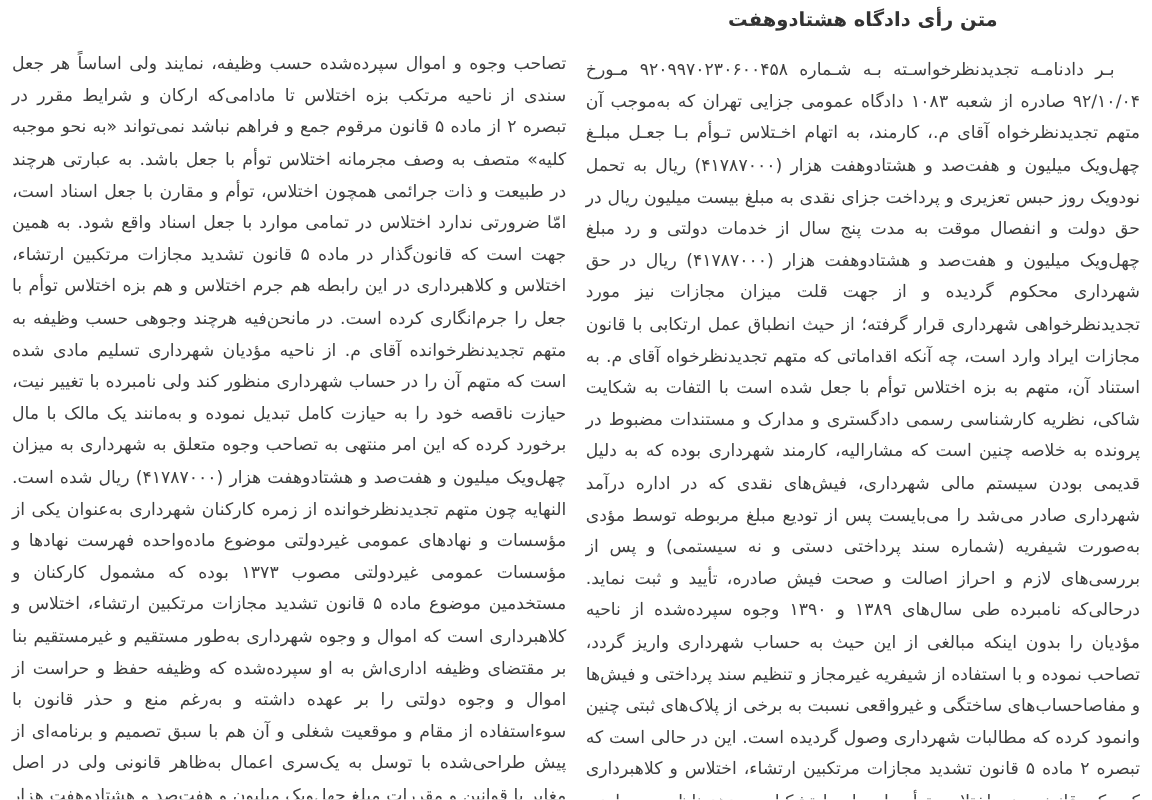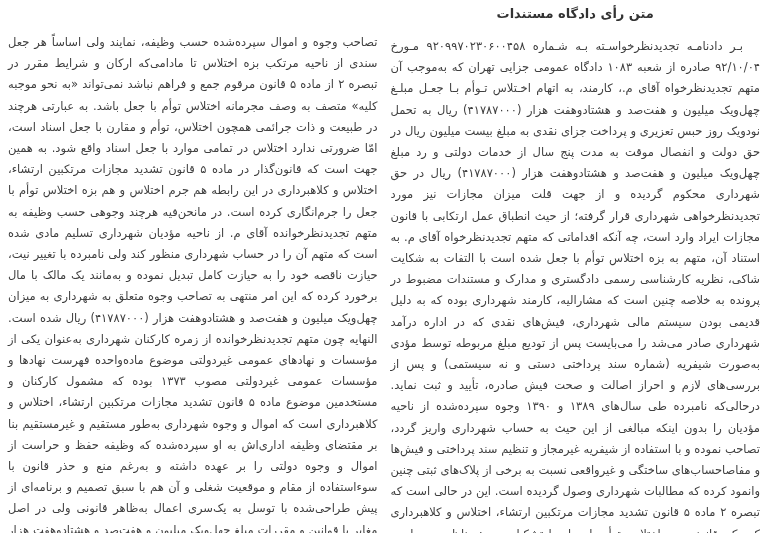--- a/index.html
+++ b/index.html
@@ -48,21 +48,21 @@
   .col-left {
     padding-top: 28px;
   }
 </style>
 </head>
 <body>
 
 <div class="page">
 
   <div class="col col-right">
-    <h1 class="doc-title">متن رأی دادگاه مستندات</h1>
+    <h1 class="doc-title">متن رأی دادگاه هشتادوهفت</h1>
     <p class="body-text first-indent">بـر دادنامـه تجدیدنظرخواسـته بـه شـماره ۹۲۰۹۹۷۰۲۳۰۶۰۰۴۵۸ مـورخ ۹۲/۱۰/۰۴ صادره از شعبه ۱۰۸۳ دادگاه عمومی جزایی تهران که به‌موجب آن متهم تجدیدنظرخواه آقای م.، کارمند، به اتهام اخـتلاس تـوأم بـا جعـل مبلـغ چهل‌ویک میلیون و هفت‌صد و هشتادوهفت هزار (۴۱۷۸۷۰۰۰) ریال به تحمل نودویک روز حبس تعزیری و پرداخت جزای نقدی به مبلغ بیست میلیون ریال در حق دولت و انفصال موقت به مدت پنج سال از خدمات دولتی و رد مبلغ چهل‌ویک میلیون و هفت‌صد و هشتادوهفت هزار (۴۱۷۸۷۰۰۰) ریال در حق شهرداری محکوم گردیده و از جهت قلت میزان مجازات نیز مورد تجدیدنظرخواهی شهرداری قرار گرفته؛ از حیث انطباق عمل ارتکابی با قانون مجازات ایراد وارد است، چه آنکه اقداماتی که متهم تجدیدنظرخواه آقای م. به استناد آن، متهم به بزه اختلاس توأم با جعل شده است با التفات به شکایت شاکی، نظریه کارشناسی رسمی دادگستری و مدارک و مستندات مضبوط در پرونده به خلاصه چنین است که مشارالیه، کارمند شهرداری بوده که به دلیل قدیمی بودن سیستم مالی شهرداری، فیش‌های نقدی که در اداره درآمد شهرداری صادر می‌شد را می‌بایست پس از تودیع مبلغ مربوطه توسط مؤدی به‌صورت شیفریه (شماره سند پرداختی دستی و نه سیستمی) و پس از بررسی‌های لازم و احراز اصالت و صحت فیش صادره، تأیید و ثبت نماید. درحالی‌که نامبرده طی سال‌های ۱۳۸۹ و ۱۳۹۰ وجوه سپرده‌شده از ناحیه مؤدیان را بدون اینکه مبالغی از این حیث به حساب شهرداری واریز گردد، تصاحب نموده و با استفاده از شیفریه غیرمجاز و تنظیم سند پرداختی و فیش‌ها و مفاصاحساب‌های ساختگی و غیرواقعی نسبت به برخی از پلاک‌های ثبتی چنین وانمود کرده که مطالبات شهرداری وصول گردیده است. این در حالی است که تبصره ۲ ماده ۵ قانون تشدید مجازات مرتکبین ارتشاء، اختلاس و کلاهبرداری که رکن قانونی بزه اختلاس توأم با جعل را تشکیل می‌دهد ناظر به مواردی است که کارکنان دولت و مأمورین شهرداری و ... مرتکب قلب متقلبانه حقیقت در سند یا نوشته گردیده و براساس آن، اقدام به برداشت و</p>
   </div>
 
   <div class="col col-left">
     <p class="body-text">تصاحب وجوه و اموال سپرده‌شده حسب وظیفه، نمایند ولی اساساً هر جعل سندی از ناحیه مرتکب بزه اختلاس تا مادامی‌که ارکان و شرایط مقرر در تبصره ۲ از ماده ۵ قانون مرقوم جمع و فراهم نباشد نمی‌تواند «به نحو موجبه کلیه» متصف به وصف مجرمانه اختلاس توأم با جعل باشد. به عبارتی هرچند در طبیعت و ذات جرائمی همچون اختلاس، توأم و مقارن با جعل اسناد است، امّا ضرورتی ندارد اختلاس در تمامی موارد با جعل اسناد واقع شود. به همین جهت است که قانون‌گذار در ماده ۵ قانون تشدید مجازات مرتکبین ارتشاء، اختلاس و کلاهبرداری در این رابطه هم جرم اختلاس و هم بزه اختلاس توأم با جعل را جرم‌انگاری کرده است. در مانحن‌فیه هرچند وجوهی حسب وظیفه به متهم تجدیدنظرخوانده آقای م. از ناحیه مؤدیان شهرداری تسلیم مادی شده است که متهم آن را در حساب شهرداری منظور کند ولی نامبرده با تغییر نیت، حیازت ناقصه خود را به حیازت کامل تبدیل نموده و به‌مانند یک مالک با مال برخورد کرده که این امر منتهی به تصاحب وجوه متعلق به شهرداری به میزان چهل‌ویک میلیون و هفت‌صد و هشتادوهفت هزار (۴۱۷۸۷۰۰۰) ریال شده است. النهایه چون متهم تجدیدنظرخوانده از زمره کارکنان شهرداری به‌عنوان یکی از مؤسسات و نهادهای عمومی غیردولتی موضوع ماده‌واحده فهرست نهادها و مؤسسات عمومی غیردولتی مصوب ۱۳۷۳ بوده که مشمول کارکنان و مستخدمین موضوع ماده ۵ قانون تشدید مجازات مرتکبین ارتشاء، اختلاس و کلاهبرداری است که اموال و وجوه شهرداری به‌طور مستقیم و غیرمستقیم بنا بر مقتضای وظیفه اداری‌اش به او سپرده‌شده که وظیفه حفظ و حراست از اموال و وجوه دولتی را بر عهده داشته و به‌رغم منع و حذر قانون با سوءاستفاده از مقام و موقعیت شغلی و آن هم با سبق تصمیم و برنامه‌ای از پیش طراحی‌شده با توسل به یک‌سری اعمال به‌ظاهر قانونی ولی در اصل مغایر با قوانین و مقررات مبلغ چهل‌ویک میلیون و هفت‌صد و هشتادوهفت هزار (۴۱۷۸۷۰۰۰) ریال از وجوه متعلق به شهرداری را برداشت و تصاحب نموده که نظریه کارشناس رسمی دادگستری که مورد ایراد و</p>
   </div>
 
 </div>
 
 </body></html>

